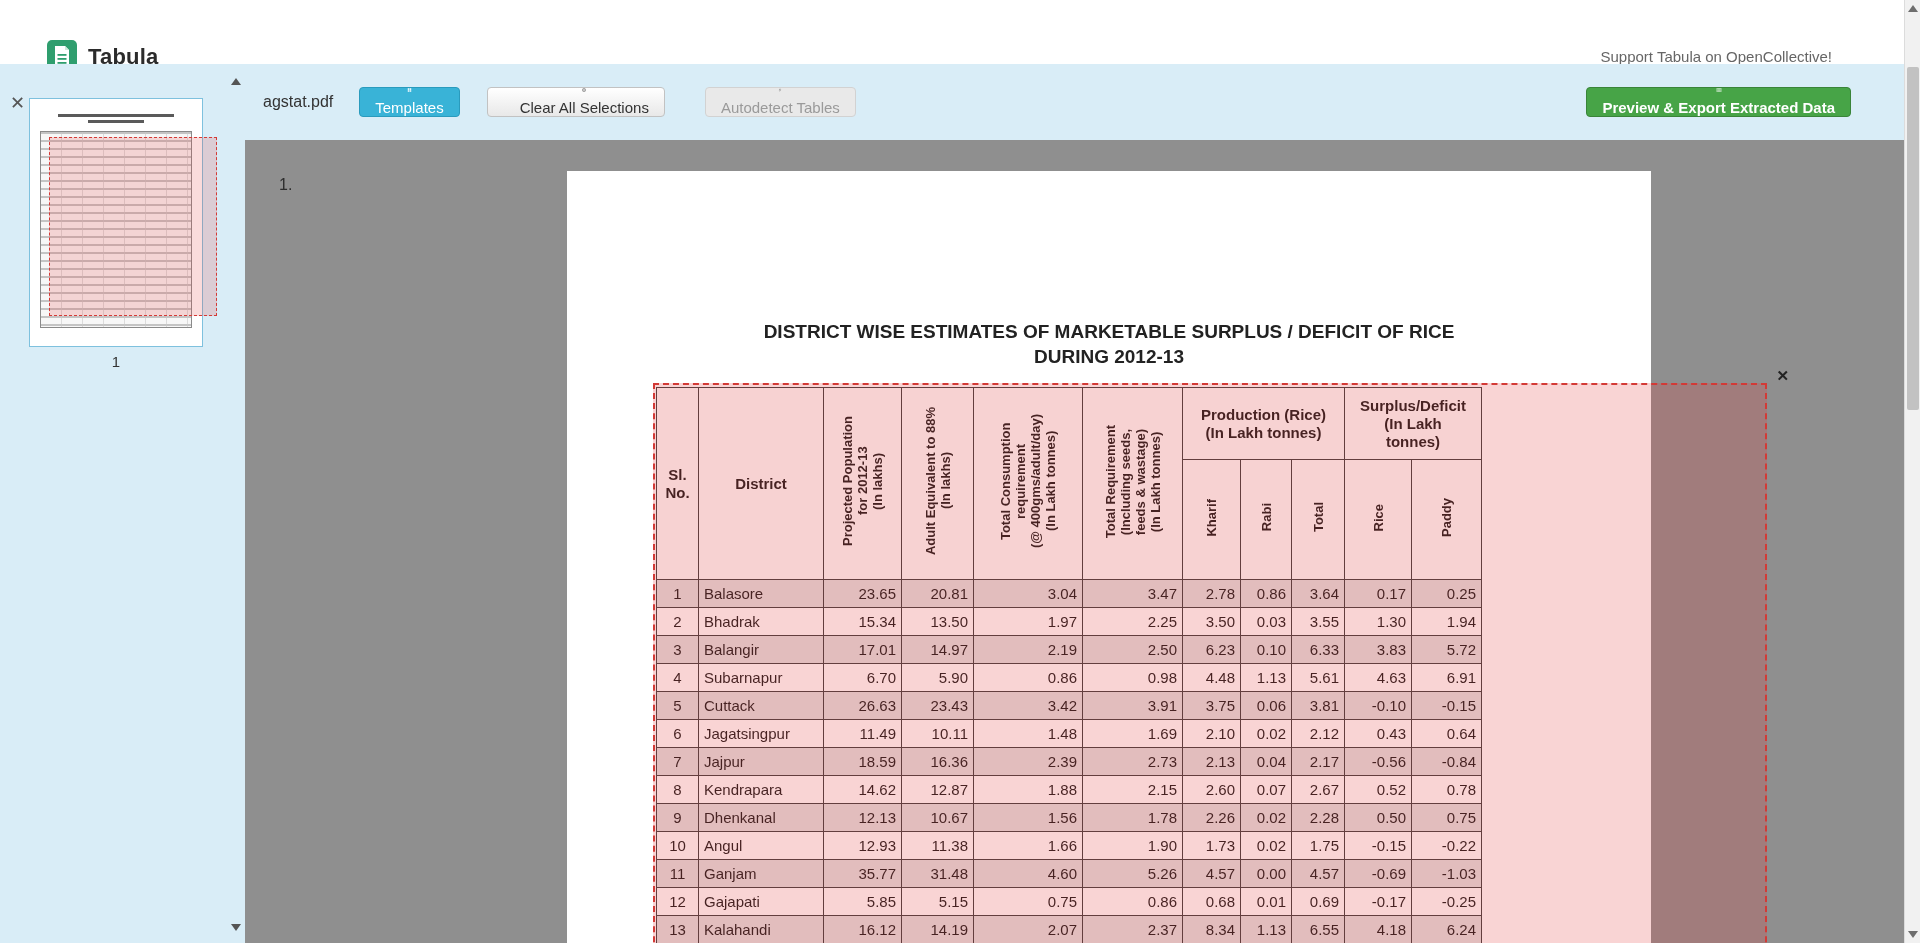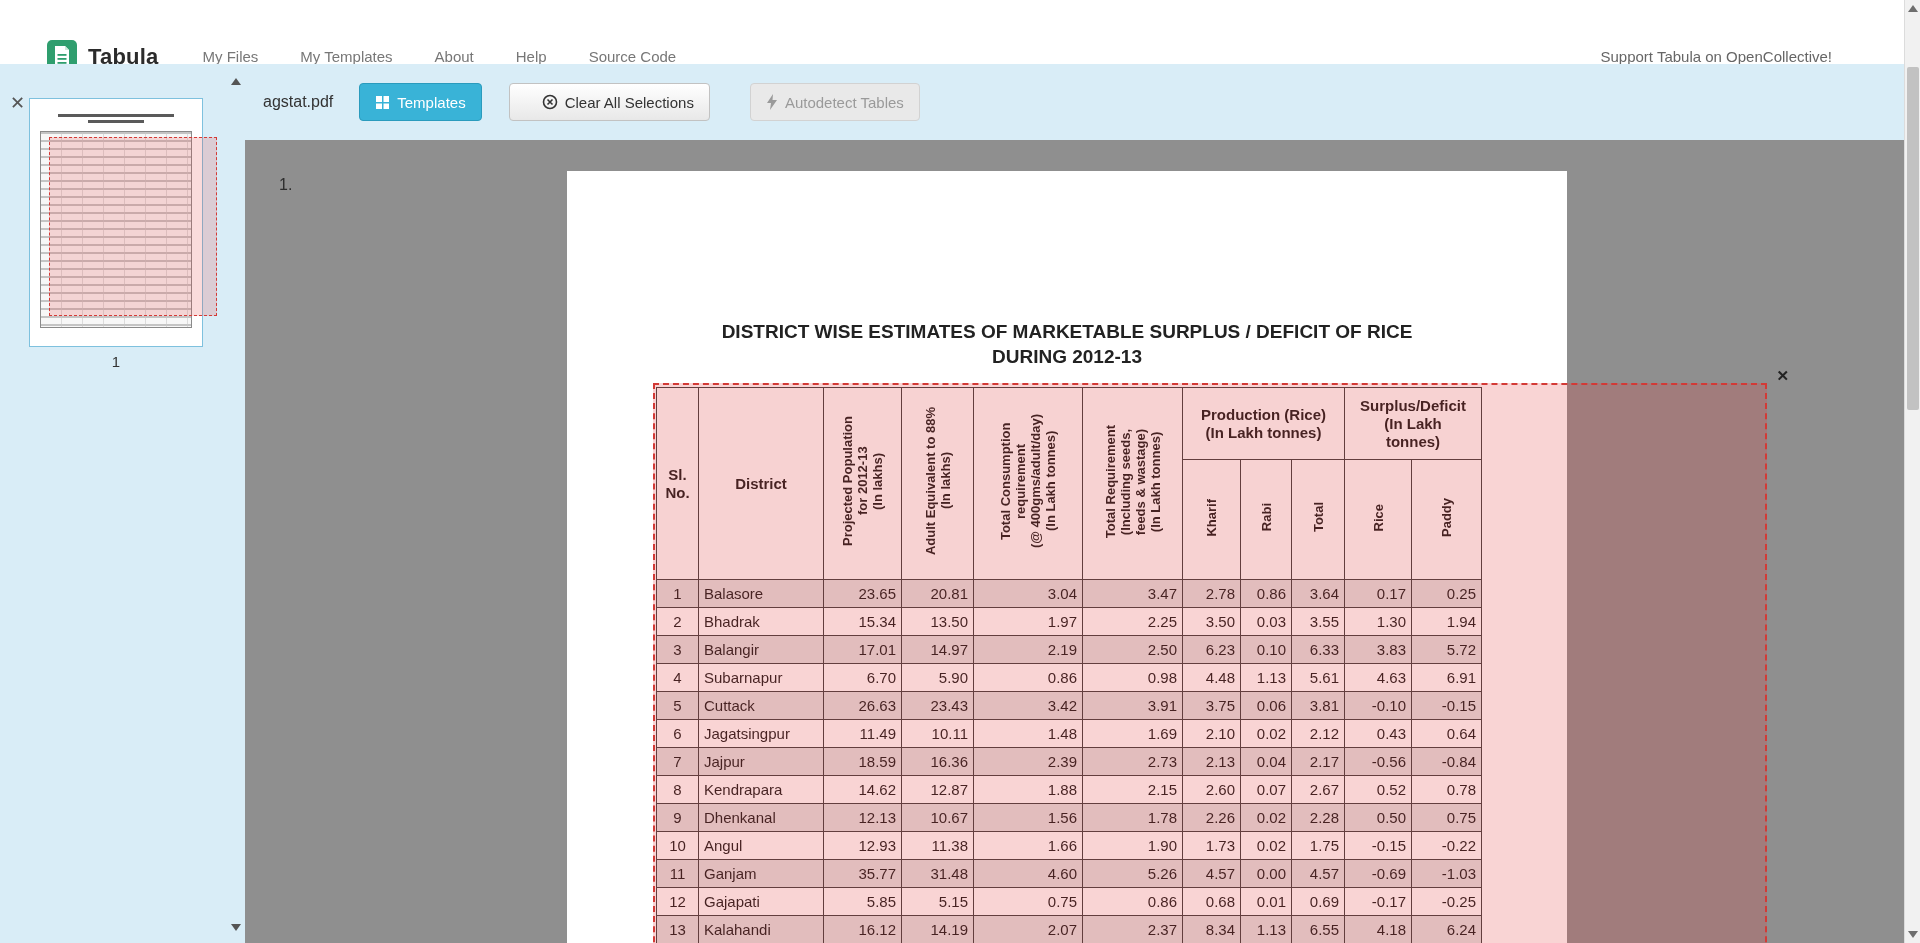--- a/index.html
+++ b/index.html
@@ -12,22 +12,22 @@
   .brand { display:flex; align-items:center; gap:11px; cursor:pointer; }
   .brand-name { font-size:22px; font-weight:bold; color:#2b2b2b; letter-spacing:.2px; }
   .nav-links { display:flex; gap:42px; margin-left:44px; }
   .nav-link { font-size:15px; color:#777; text-decoration:none; cursor:pointer; }
   .support { margin-left:auto; margin-right:88px; font-size:15px; color:#666; text-decoration:none; cursor:pointer; }
 
   
   .toolbar { position:absolute; top:64px; left:245px; width:1675px; height:76px; background:#d9edf7;
              display:flex; align-items:center; }
   .filename { margin-left:18px; font-size:16px; color:#333; }
-  .btn { display:inline-flex; align-items:center; gap:7px; height:38px; padding:0 15px; border-radius:4px;
-         font-size:15px; font-family:"Liberation Sans",sans-serif; cursor:pointer; border:1px solid transparent; }
+  .btn { display:inline-flex; align-items:center; gap:7px; height:30px; padding:0 15px; border-radius:4px;
+         font-size:15px; font-family:"Liberation Sans",sans-serif; cursor:pointer; border:1px solid transparent;flex-direction:column; }
   .btn-templates { margin-left:26px; background:#39b3d7; border-color:#2a9bbd; color:#fff; }
   .btn-clear { margin-left:27px; background:linear-gradient(#ffffff,#e8e8e8); border-color:#c2c2c2; color:#333;padding-left:32px; }
   .btn-autodetect { margin-left:40px; background:#e9e9e9; border-color:#d2d2d2; color:#9a9a9a; cursor:default; }
   .btn-export { margin-left:auto; margin-right:69px; background:#47a447; border-color:#398439; color:#fff; font-weight:bold; }
   .btn svg { display:block; }
 
   
   .sidebar { position:absolute; top:64px; left:0; width:245px; height:879px; background:#d9edf7; }
   .file-close { position:absolute; top:30px; left:10px; font-size:18px; color:#555; cursor:pointer; line-height:1; }
   .thumb-wrap { position:absolute; top:34px; left:29px; width:174px; height:249px; cursor:pointer; }
@@ -43,21 +43,21 @@
   .thumb-label { position:absolute; top:289px; left:29px; width:174px; text-align:center; font-size:15px; color:#333; }
   .side-scroll { position:absolute; top:0; right:2px; width:14px; height:100%; }
   .arrow-up { position:absolute; top:14px; right:2px; width:0; height:0;
               border-left:5px solid transparent; border-right:5px solid transparent; border-bottom:7px solid #555; }
   .arrow-down { position:absolute; bottom:12px; right:2px; width:0; height:0;
               border-left:5px solid transparent; border-right:5px solid transparent; border-top:7px solid #555; }
 
   
   .main { position:absolute; top:140px; left:245px; width:1659px; height:803px; background:#8f8f8f; overflow:hidden; }
   .page-label { position:absolute; top:36px; left:34px; font-size:16px; color:#2e2e2e; }
-  .pdf-page { position:absolute; top:31px; left:322px; width:1000px; height:772px; background:#fff; cursor:crosshair; }
+  .pdf-page { position:absolute; top:31px; left:322px; width:1084px; height:772px; background:#fff; cursor:crosshair; }
   .doc-title { position:absolute; top:148px; left:0; right:0; text-align:center; font-size:19px; font-weight:bold;
                color:#222; line-height:25px; }
 
   
   .pdf-table { position:absolute; top:216px; left:89px; width:826px; border-collapse:collapse; table-layout:fixed; }
   .pdf-table th, .pdf-table td { border:1px solid #3f3f3f; color:#1c1c1c; }
   .pdf-table thead tr.grp { height:72px; }
   .pdf-table thead tr.sub { height:120px; }
   .hc { font-size:15px; font-weight:bold; text-align:center; vertical-align:middle;
         white-space:pre-line; line-height:18px; background:#fdfdfd; }
@@ -92,27 +92,20 @@
     <svg width="30" height="36" viewBox="0 0 30 36">
       <rect x="0" y="1" width="30" height="34" rx="5" fill="#2f9e6e"></rect>
       <path d="M8 7 h10 l4 4 v18 h-14 z" fill="#ffffff"></path>
       <path d="M18 7 l4 4 h-4 z" fill="#cfe8db"></path>
       <rect x="10.5" y="15" width="9" height="1.8" fill="#2f9e6e"></rect>
       <rect x="10.5" y="19" width="9" height="1.8" fill="#2f9e6e"></rect>
       <rect x="10.5" y="23" width="9" height="1.8" fill="#2f9e6e"></rect>
     </svg>
     <span class="brand-name">Tabula</span>
   </div>
-  <nav class="nav-links">
-    <a class="nav-link">My Files</a>
-    <a class="nav-link">My Templates</a>
-    <a class="nav-link">About</a>
-    <a class="nav-link">Help</a>
-    <a class="nav-link">Source Code</a>
-  </nav>
   <a class="support">Support Tabula on OpenCollective!</a>
 </div>
 
 <div class="toolbar">
   <span class="filename">agstat.pdf</span>
 
   <button class="btn btn-templates">
     <svg width="15" height="15" viewBox="0 0 15 15">
       <rect x="1" y="1" width="6" height="6" fill="#fff"></rect>
       <rect x="8.5" y="1" width="5.5" height="6" fill="#fff"></rect>
@@ -130,20 +123,27 @@
     <span>Clear All Selections</span>
   </button>
 
   <button class="btn btn-autodetect">
     <svg width="12" height="16" viewBox="0 0 12 16">
       <path d="M7 0 L1 9 h4 L4 16 L11 6 h-4.5 z" fill="#9a9a9a"></path>
     </svg>
     <span>Autodetect Tables</span>
   </button>
 
+  <button class="btn btn-export">
+    <svg width="16" height="14" viewBox="0 0 16 14">
+      <rect x="0.7" y="0.7" width="14.6" height="12.6" fill="none" stroke="#fff" stroke-width="1.4"></rect>
+      <path d="M0.7 4.5 h14.6 M0.7 9 h14.6 M5.5 0.7 v12.6 M10.5 0.7 v12.6" stroke="#fff" stroke-width="1.2"></path>
+    </svg>
+    <span>Preview &amp; Export Extracted Data</span>
+  </button>
 </div>
 
 <div class="sidebar">
   <span class="file-close">✕</span>
 
   <div class="thumb-wrap">
     <div class="thumb-page">
       <div class="t-line1"></div>
       <div class="t-line2"></div>
       <div class="t-table"></div>

